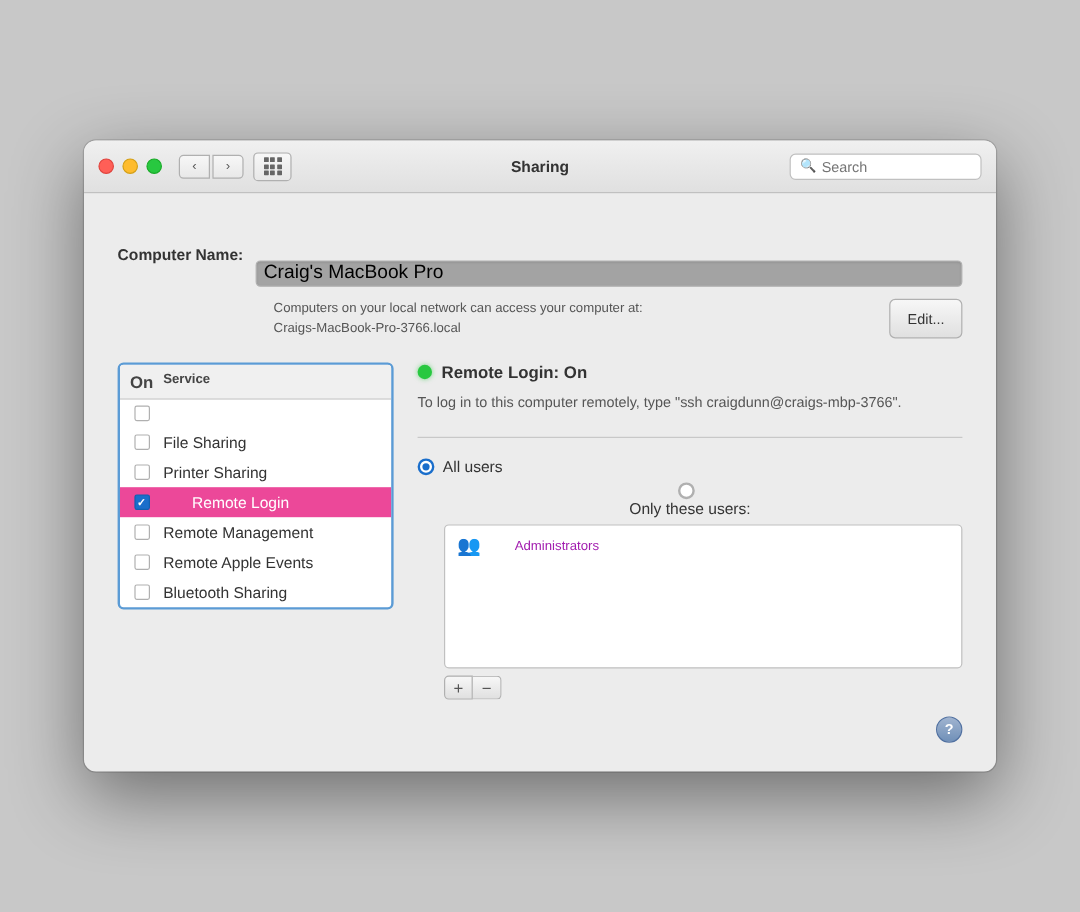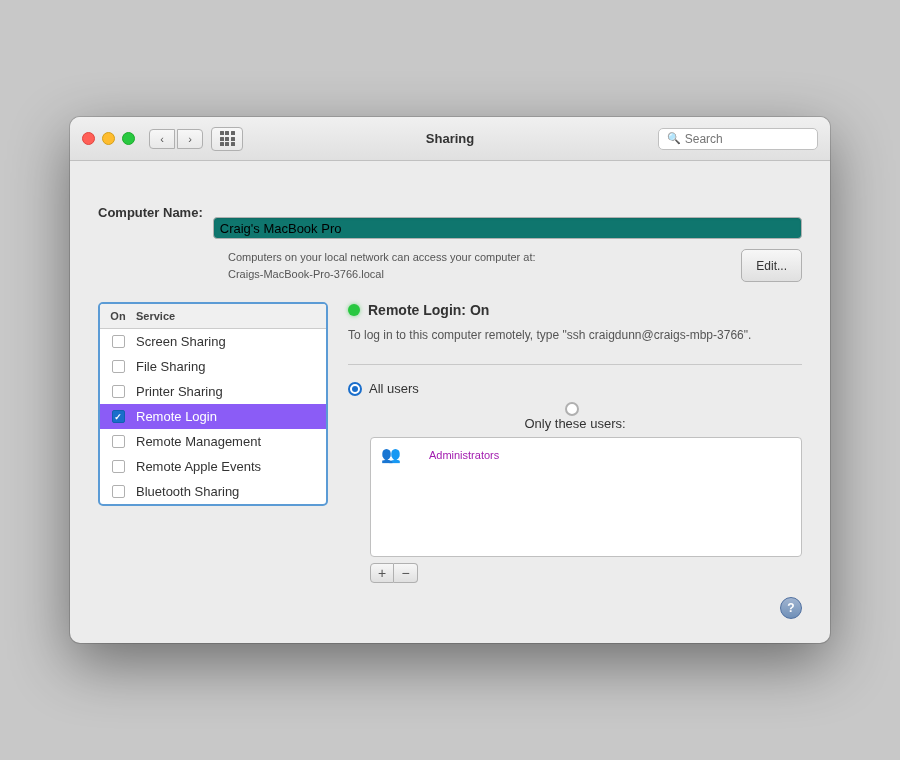--- a/index.html
+++ b/index.html
@@ -138,22 +138,22 @@
       color: #333;
       margin-right: 10px;
       white-space: nowrap;
     }
     .computer-name-input {
       flex: 1;
       height: 22px;
       border: 1px solid #b0b0b0;
       border-radius: 4px;
       padding: 0 6px;
-      font-size: 13px;
-      background: #0f766e;
+      font-size: 16px;
+      background: #a3a3a3;
       outline: none;
       box-shadow: inset 0 1px 2px rgba(0,0,0,0.1);
       margin-top: 32px;
     }
 
     
     .network-info-row {
       display: flex;
       justify-content: space-between;
       margin-bottom: 20px;
@@ -193,41 +193,42 @@
       overflow: hidden;
     }
     .services-header {
       display: grid;
       grid-template-columns: 36px 1fr;
       background: #f0f0f0;
       border-bottom: 1px solid #ccc;
       padding: 4px 0;
     }
     .services-header-on {
-      font-size: 11px;
+      font-size: 14px;
       font-weight: 600;
       color: #444;
       text-align: center;
       padding: 2px 0;
     }
     .services-header-service {
       font-size: 11px;
       font-weight: 600;
       color: #444;
       padding: 2px 0;
     }
     .service-row {
       display: grid;
       grid-template-columns: 36px 1fr;
       align-items: center;
       padding: 5px 0;
       cursor: pointer;
     }
     .service-row.selected {
-      background: #8b5cf6;
+      background: #ec4899;
+      gap: 24px;
     }
     .service-row.selected .service-name {
       color: white;
     }
     .service-checkbox {
       display: flex;
       justify-content: center;
       align-items: center;
     }
     .checkbox {
@@ -457,21 +458,20 @@
         <div class="services-header">
           <div class="services-header-on">On</div>
           <div class="services-header-service">Service</div>
         </div>
 
         <div id="services-list">
             <div class="service-row">
       <div class="service-checkbox">
         <div class="checkbox "></div>
       </div>
-      <div class="service-name">Screen Sharing</div>
     </div>
             <div class="service-row">
       <div class="service-checkbox">
         <div class="checkbox "></div>
       </div>
       <div class="service-name">File Sharing</div>
     </div>
             <div class="service-row">
       <div class="service-checkbox">
         <div class="checkbox "></div>

